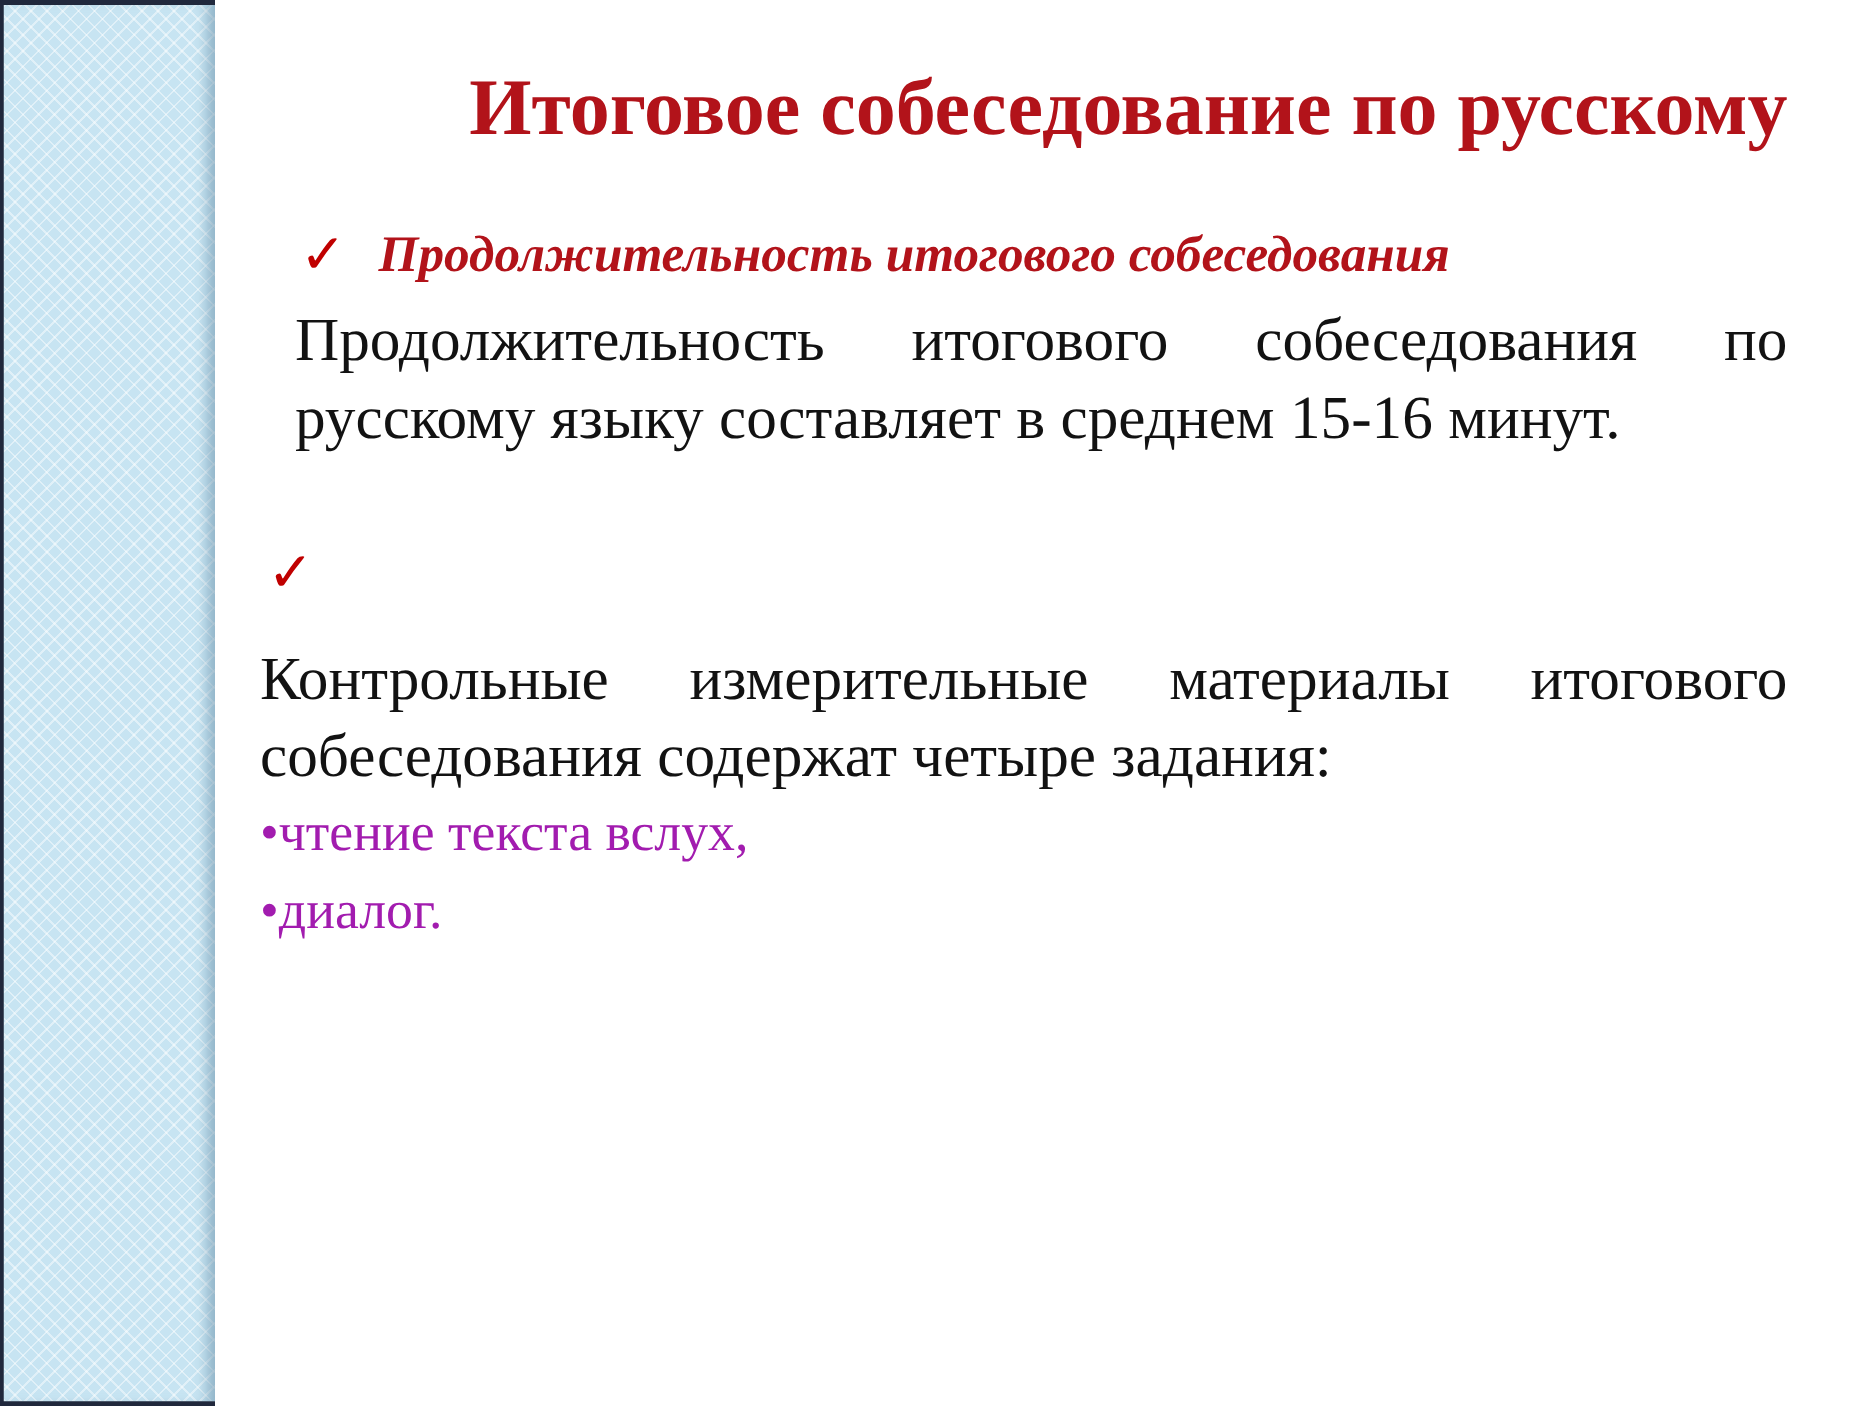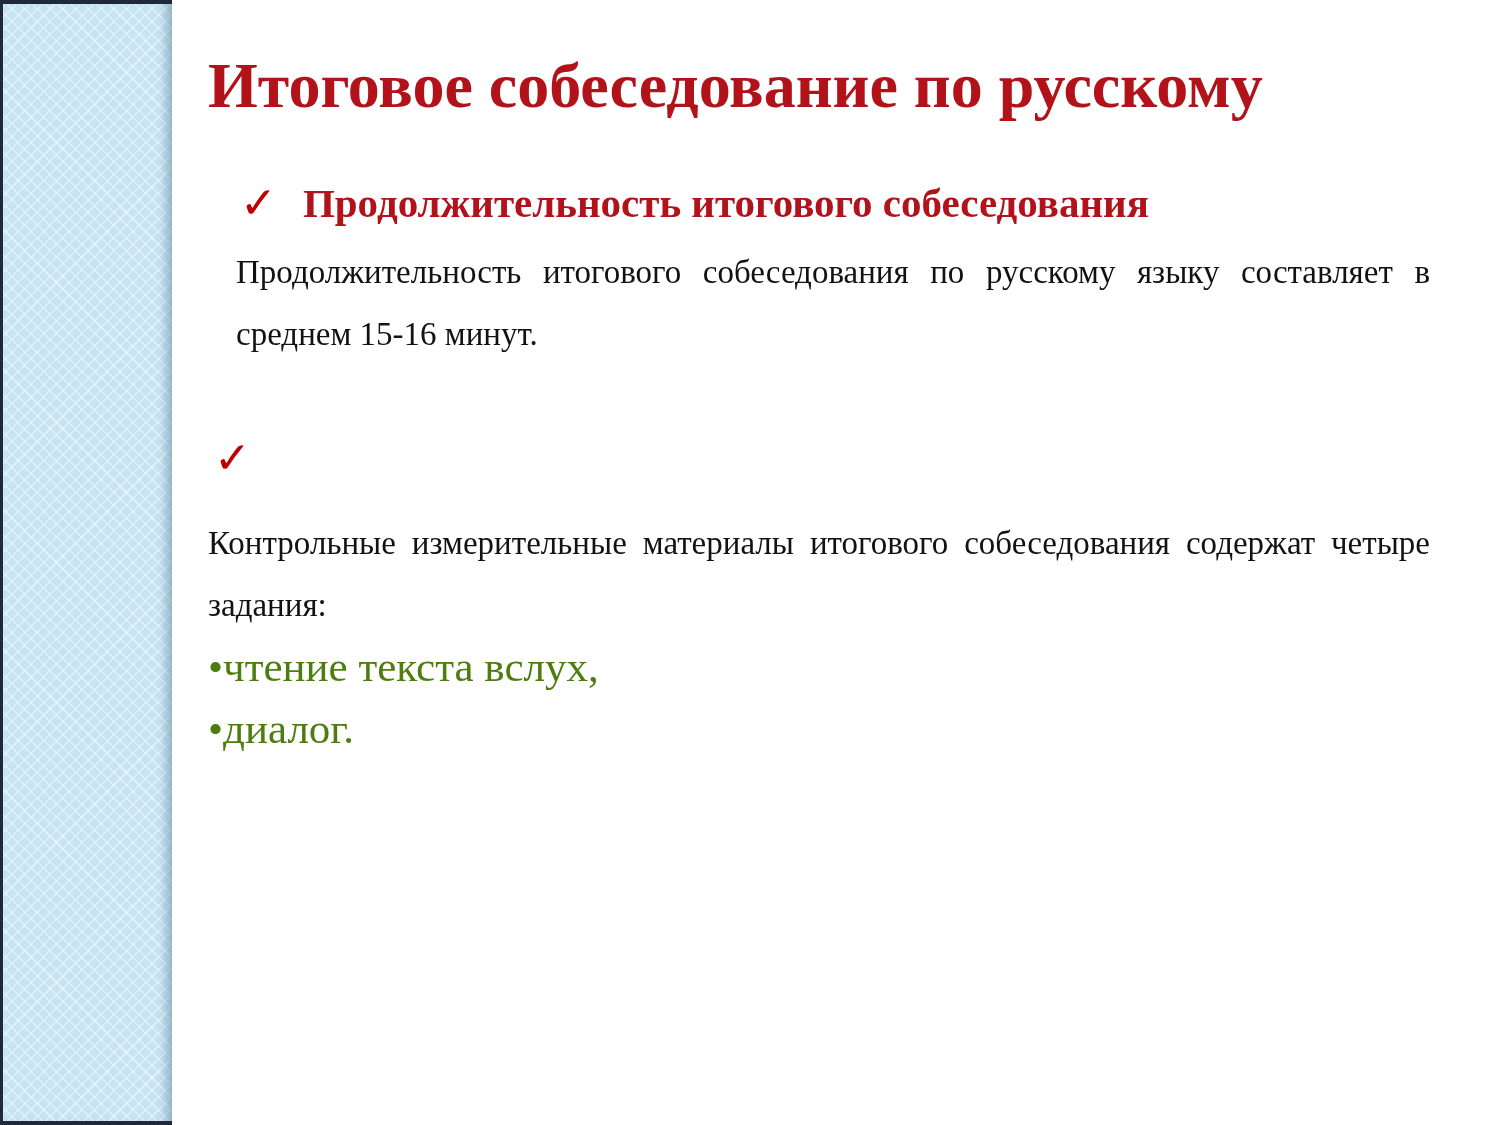--- a/index.html
+++ b/index.html
@@ -34,21 +34,21 @@
   .content {
     position: absolute;
     left: 172px; top: 0;
     width: 1328px;
     height: 1125px;
     box-sizing: border-box;
     padding: 44px 70px 0 36px;
   }
   .title {
     margin: 0;
-    text-align: left;
+    text-align: right;
     color: #b2131a;
     font-weight: bold;
     font-size: 64px;
     line-height: 84px;
   }
   .t-line { display: block; }
 
   .check-row {
     display: flex;
     align-items: flex-start;
@@ -58,42 +58,42 @@
     line-height: 59px;
   }
   .check {
     color: #c00000;
     font-weight: normal;
     font-size: 44px;
     line-height: 59px;
     margin-right: 26px;
     flex: 0 0 auto;
   }
-  .h-line { display: block; }
+  .h-line { display: block; font-style: italic; }
 
   .body {
     margin: 8px 0 0 0;
     color: #121212;
-    font-size: 33px;
+    font-size: 49px;
     line-height: 62px;
     text-align: justify;
   }
 
   .s1 { margin-top: 46px; }
   .s1 .check-row { margin-left: 32px; }
   .s1 .body { margin-left: 28px; }
 
   .s2 { margin-top: 64px; }
   .s2 .check-row { margin-left: 6px; }
   .s2 .body { margin-top: 24px; margin-left: 0; }
 
   .bullets { margin: 0; }
   .bullet {
     margin: 0;
-    color: #4d7c0f;
+    color: #a21caf;
     font-size: 43px;
     line-height: 62px;
     text-align: justify;
   }
   .dot {
     font-size: 43px;
     flex: none;
   }
 </style>
 </head>

